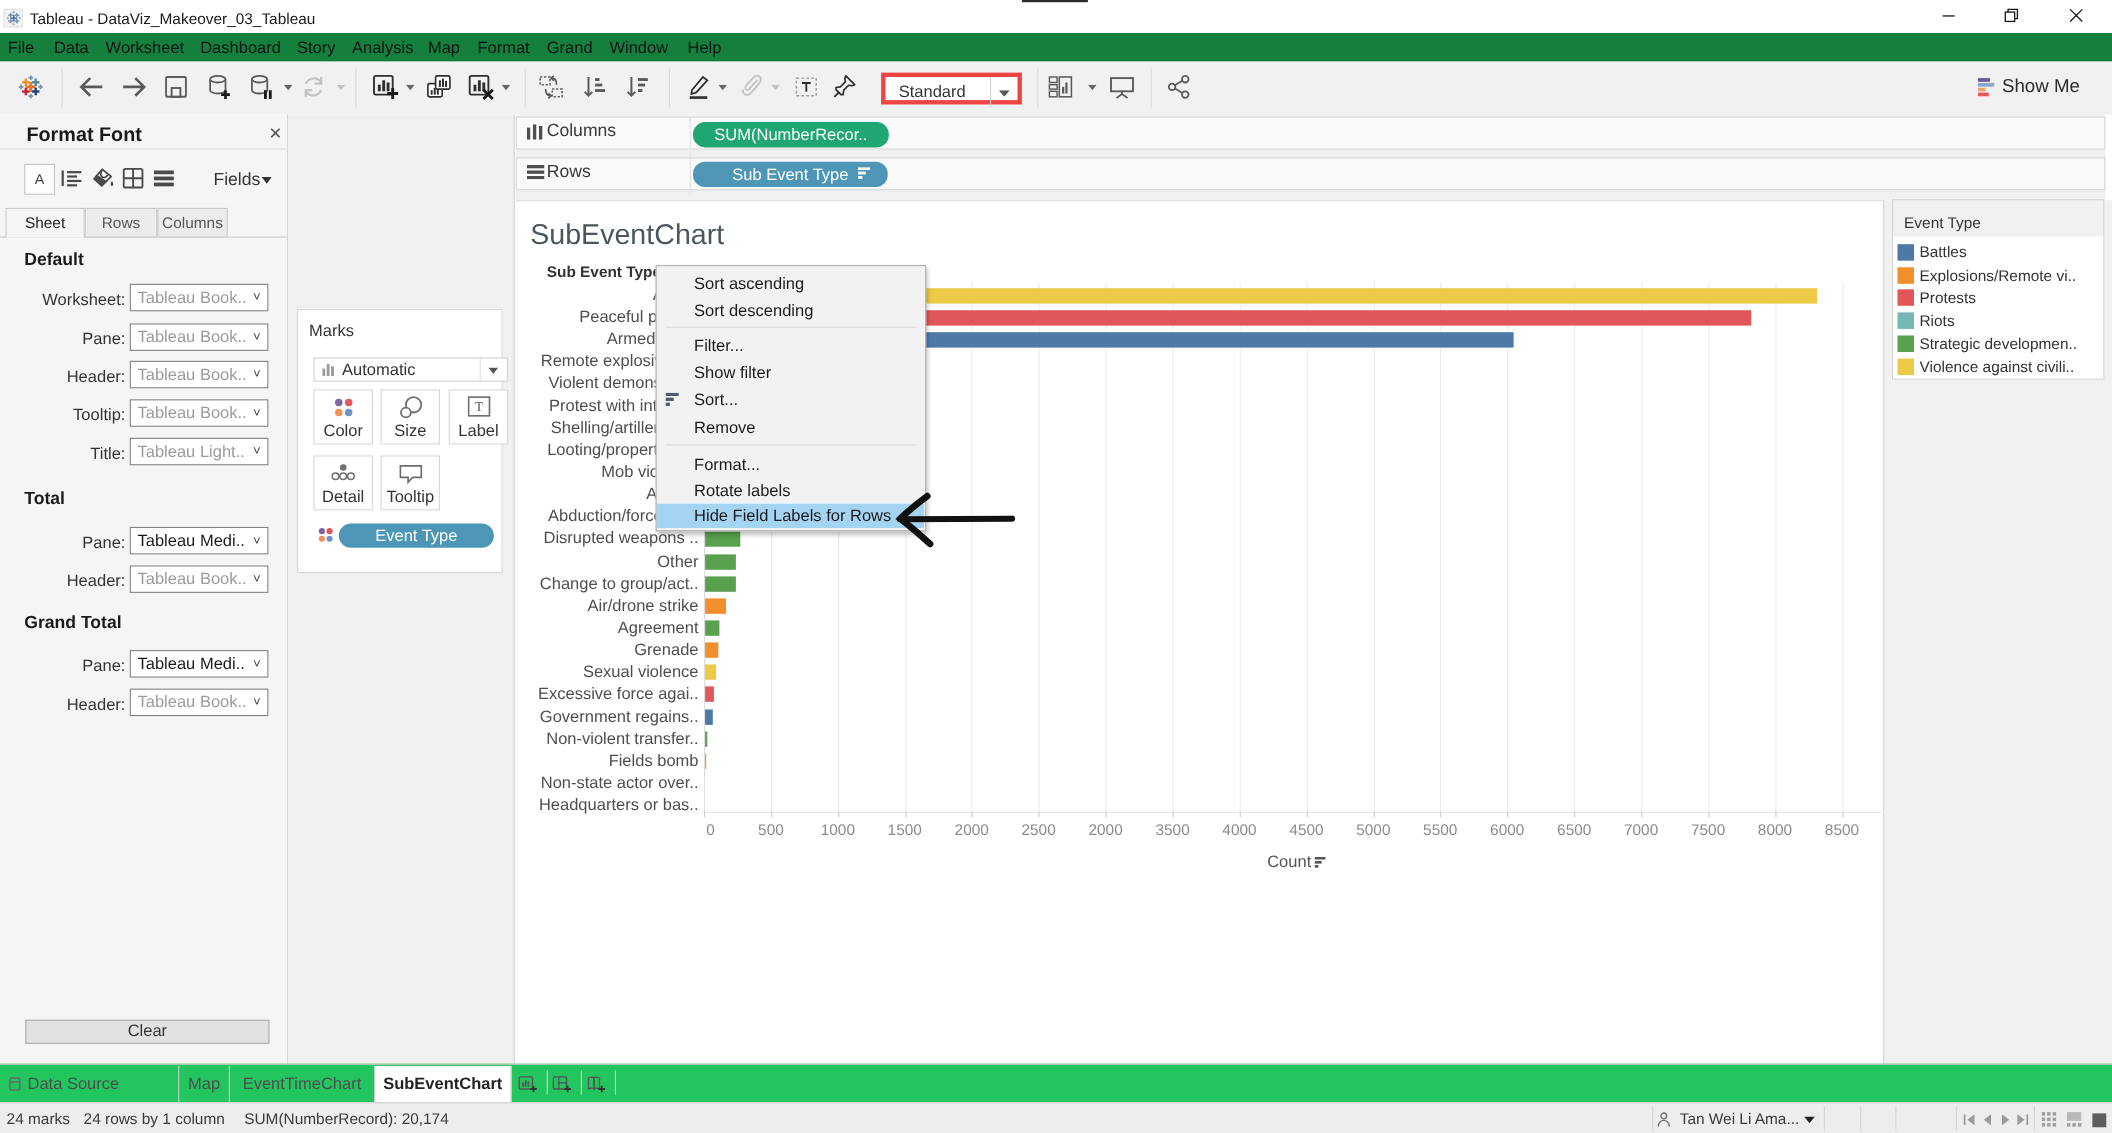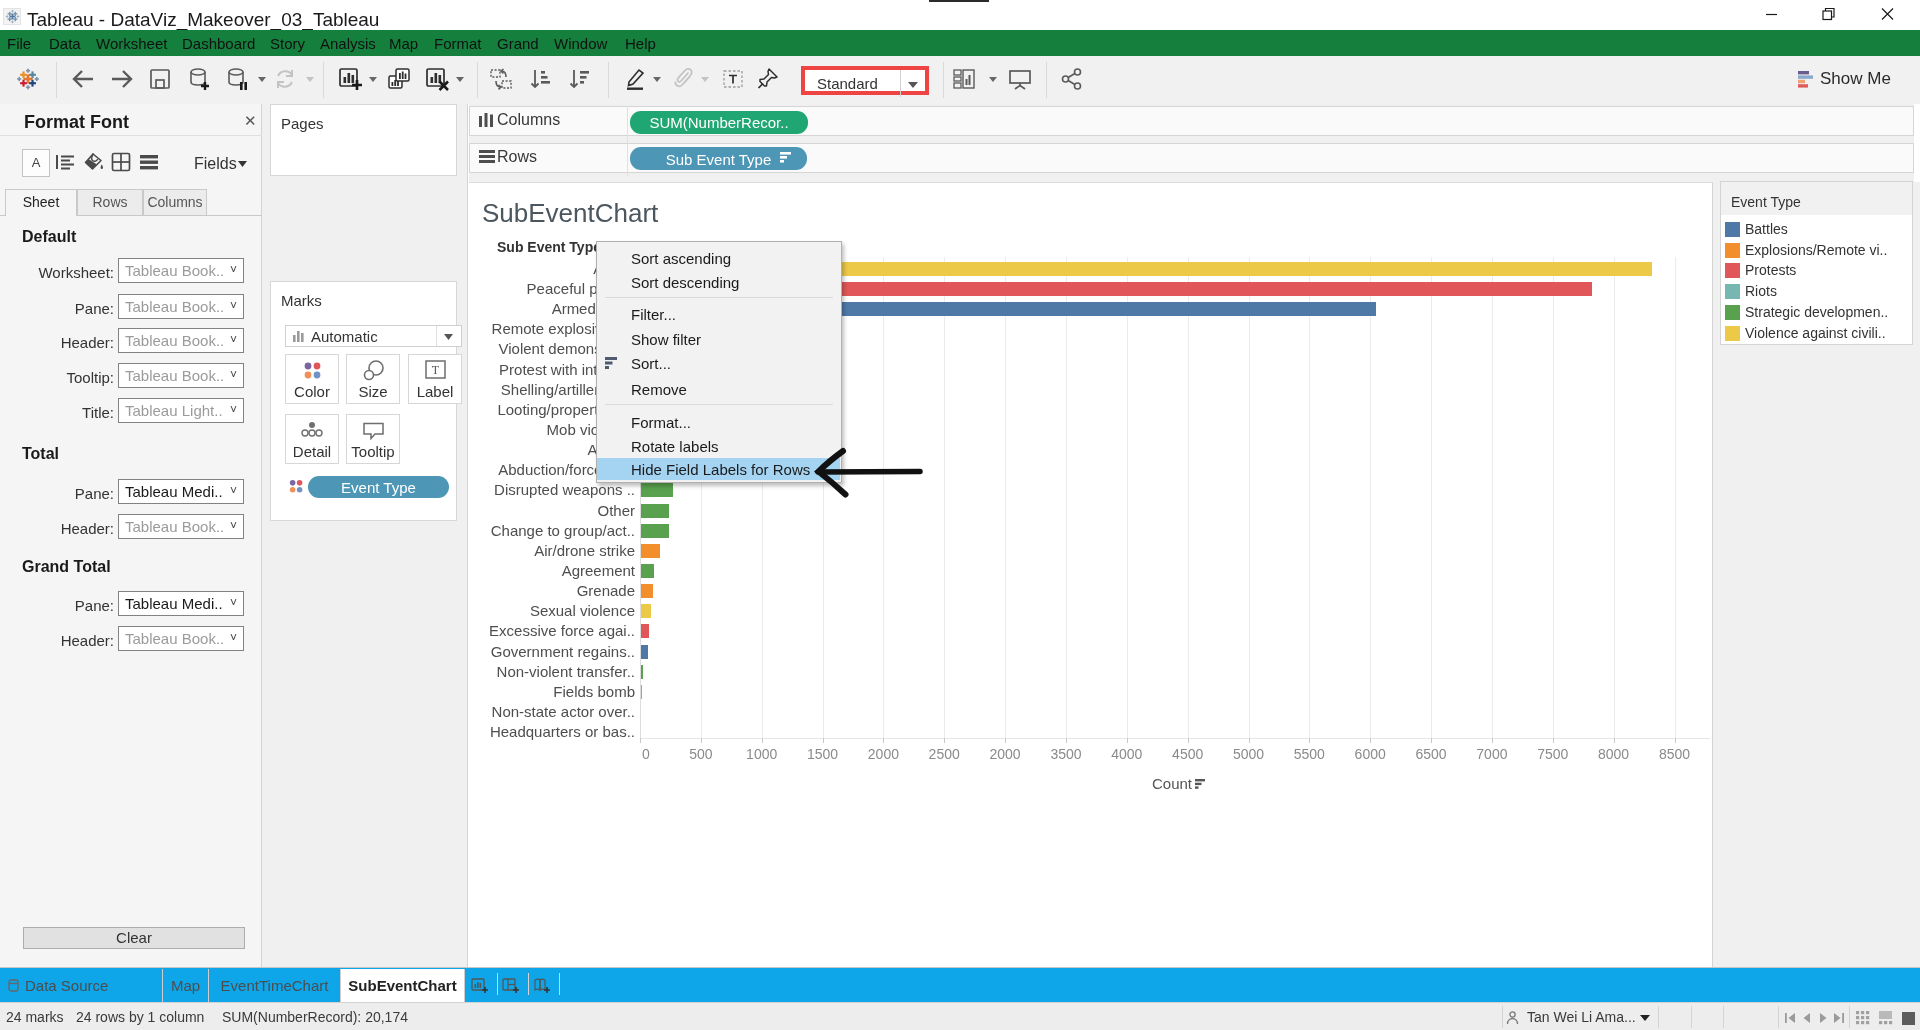--- a/index.html
+++ b/index.html
@@ -2,21 +2,21 @@
 <html><head><meta charset="utf-8">
 <style>
 * { margin:0; padding:0; box-sizing:border-box; }
 html,body { width:1920px; height:1030px; overflow:hidden; }
 body { font-family:"Liberation Sans", sans-serif; background:#fff; position:relative; }
 
 
 #titlebar { position:absolute; left:0; top:0; width:1920px; height:30px; background:#fff; }
 #blackbar { position:absolute; left:929px; top:0; width:60px; height:2px; background:#2b2b2b; }
 #logobox { position:absolute; left:3px; top:8px; width:18px; height:17px; background:#f3f3f3; border:1px solid #e3e3e3; }
-#apptitle { position:absolute; left:27px; top:9px; font-size:19px; color:#1a1a1a; }
+#apptitle { position:absolute; left:27px; top:9px; font-size:14px; color:#1a1a1a; }
 
 
 #menubar { position:absolute; left:0; top:30px; width:1920px; height:26px; background:#15803d; font-size:15px; color:#111; }
 #menubar span { position:absolute; top:5px; }
 
 
 #toolbar { position:absolute; left:0; top:56px; width:1920px; height:48px; background:#f1f1f2; }
 .tsep { position:absolute; top:6px; width:1px; height:36px; background:#d9d9d9; }
 #stdbox { position:absolute; left:801px; top:10px; width:128px; height:29px; background:#fff; border:4px solid #ef4444; }
 #stdbox .txt { position:absolute; left:12px; top:5px; font-size:15px; color:#333; }
@@ -70,21 +70,21 @@
 
 
 #rpanel { position:absolute; left:1712px; top:182px; width:208px; height:785px; background:#f0f0f0; border-left:1px solid #d4d4d4; }
 #legend { position:absolute; left:7px; top:-1px; width:193px; height:164px; border:1px solid #d4d4d4; background:#f1f1f1; }
 #legwhite { position:absolute; left:0; top:33px; width:191px; height:129px; background:#fff; }
 #legtitle { position:absolute; left:10px; top:12px; font-size:14px; color:#333; }
 .lsw { position:absolute; left:4px; width:15px; height:15px; }
 .llab { position:absolute; left:24px; font-size:14px; color:#333; white-space:nowrap; }
 
 
-#tabstrip { position:absolute; left:0; top:967px; width:1920px; height:35px; background:#0ea5e9; border-top:1px solid #c6c6c6; }
+#tabstrip { position:absolute; left:0; top:967px; width:1920px; height:35px; background:#22c55e; border-top:1px solid #c6c6c6; }
 .stab { position:absolute; top:1px; height:34px; font-size:15px; color:#4d4d4d; text-align:center; border-right:1px solid #cdcdcd; padding-top:8px; }
 #statusbar { position:absolute; left:0; top:1002px; width:1920px; height:28px; background:#ededed; border-top:1px solid #d2d2d2; font-size:14px; color:#3a3a3a; }
 #statusbar span { position:absolute; top:6px; }
 .ssep { position:absolute; top:3px; width:1px; height:22px; background:#d4d4d4; }
 
 
 #ctxmenu { position:absolute; left:596px; top:241px; width:246px; height:242px; background:#f2f2f2; border:1px solid #b0b0b0; box-shadow:2px 3px 4px rgba(0,0,0,0.25); }
 .mi { position:absolute; left:34px; font-size:15px; color:#1a1a1a; }
 .msep { position:absolute; left:8px; width:228px; height:1px; background:#dadada; }
 #mihl { position:absolute; left:0px; top:216px; width:243px; height:22px; background:#a5d4f3; }
@@ -370,23 +370,20 @@
  <div class="fsect" style="top:454px">Grand Total</div>
  <div class="flab" style="left:4px;top:493px">Pane:</div>
  <div class="fdd dark" style="top:487px">Tableau Medi..<span class="chev">˅</span></div>
  <div class="flab" style="left:4px;top:528px">Header:</div>
  <div class="fdd" style="top:522px">Tableau Book..<span class="chev">˅</span></div>
 
  <div id="clearbtn">Clear</div>
 </div>
 
 <div id="cards">
- <div class="card" style="top:0px;height:72px">
-      <div class="cardtitle">Pages</div>
-    </div>
  <div class="card" style="top:177px;height:240px">
       <div class="cardtitle">Marks</div>
    <div id="autobox">
      <svg width="11" height="11" viewBox="0 0 11 11" style="position:absolute;left:7px;top:5px">
        <rect x="0" y="4" width="2.6" height="7" fill="#9a9a9a"></rect>
           <rect x="4" y="0" width="2.6" height="11" fill="#9a9a9a"></rect>
           <rect x="8" y="2" width="2.6" height="9" fill="#9a9a9a"></rect>
      </svg>
      <span style="position:absolute;left:25px;top:2px">Automatic</span>
      <span class="dsep"></span>

